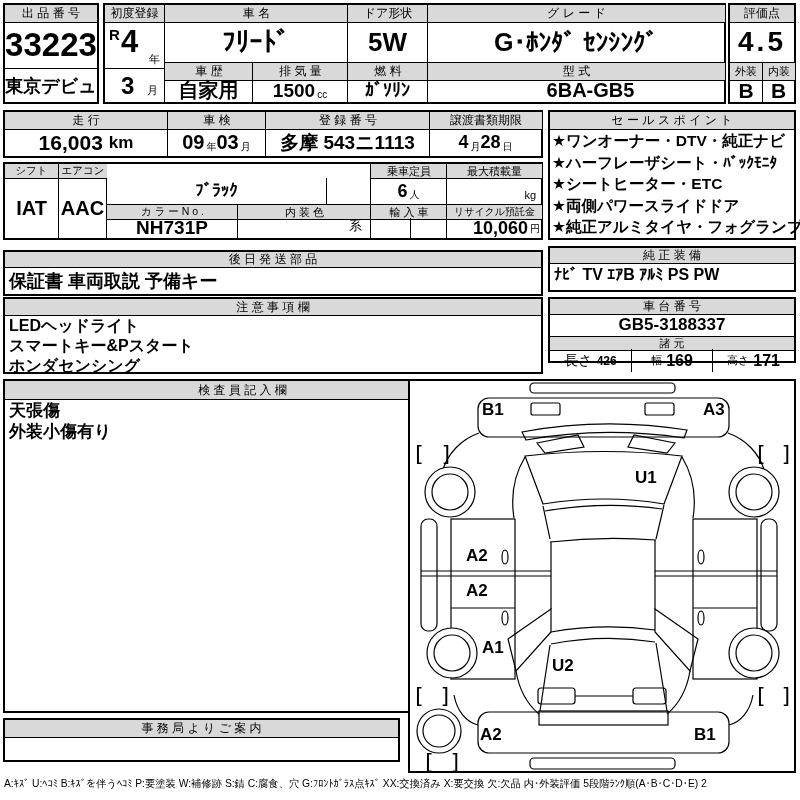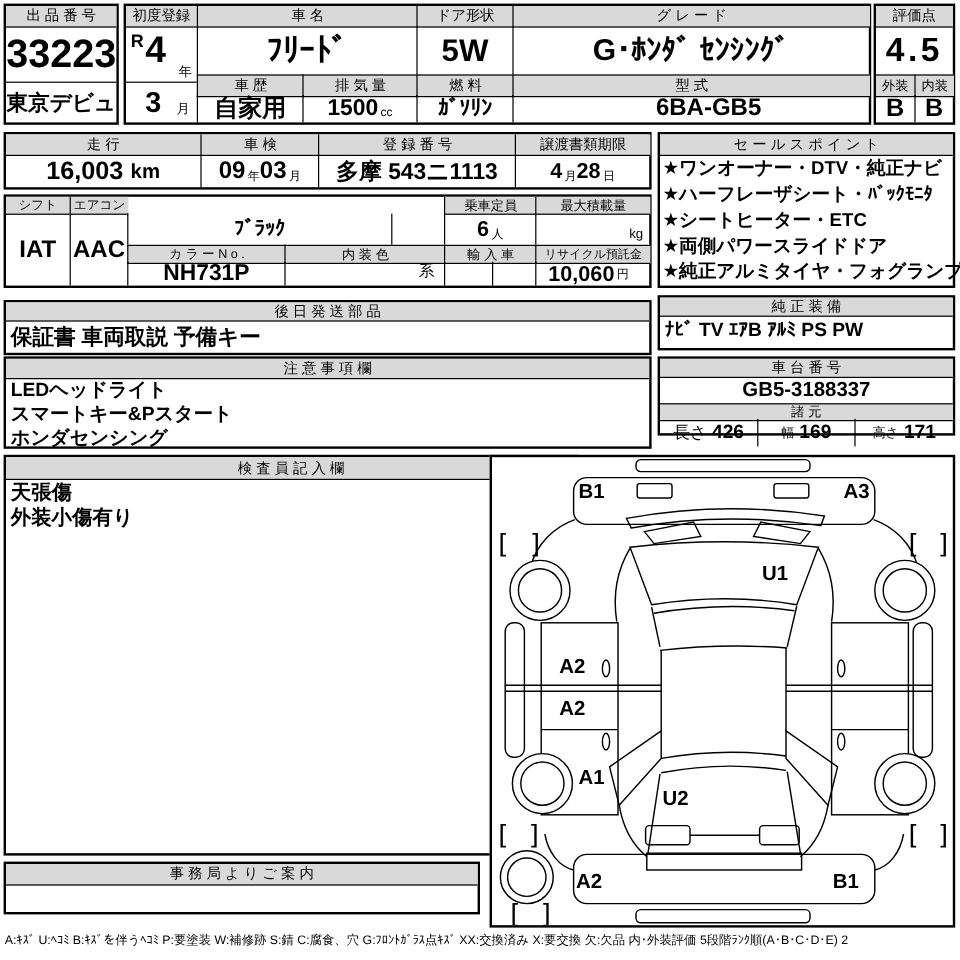--- a/index.html
+++ b/index.html
@@ -121,21 +121,21 @@
     <div class="hd bl bt" style="position:absolute;left:365px;top:40px;width:76px;height:14px;font-size:11px">輸 入 車</div>
     <div class="hd bl bt" style="position:absolute;left:441px;top:40px;width:95px;height:14px;font-size:10px">リサイクル預託金</div>
 
     <div class="abs c bl val" style="left:101px;top:54px;width:131px;height:20px;font-size:19px">NH731P</div>
     <div class="abs bl" style="left:232px;top:54px;width:133px;height:20px">
       <span class="abs" style="right:8px;bottom:3px;font-size:13px">系</span>
     </div>
     <div class="abs bl" style="left:365px;top:54px;width:76px;height:20px">
       <span class="abs bl" style="left:39px;top:0;bottom:0;width:1px"></span>
     </div>
-    <div class="abs c bl" style="left:441px;top:54px;width:95px;height:20px;justify-content:flex-end;padding-right:17px">
+    <div class="abs c bl" style="left:441px;top:54px;width:95px;height:20px;justify-content:flex-end;padding-right:1px">
       <span class="val" style="font-size:18px">10,060</span>
       <span class="unit">円</span>
     </div>
   </div>
 
   <div class="box" style="left:548px;top:110px;width:248px;height:130px">
     <div class="hd" style="height:17px">セ ー ル ス ポ イ ン ト</div>
     <div class="abs" style="left:0;right:0;top:18px;bottom:0">
       <div class="starline">★ワンオーナー・DTV・純正ナビ</div>
       <div class="starline">★ハーフレーザシート・ﾊﾞｯｸﾓﾆﾀ</div>
@@ -163,21 +163,21 @@
       <div class="noteline">ホンダセンシング</div>
     </div>
   </div>
 
   <div class="box" style="left:548px;top:297px;width:248px;height:66px">
     <div class="hd" style="height:15px">車 台 番 号</div>
     <div class="abs c val" style="left:0;right:0;top:15px;height:22px;font-size:17px">GB5-3188337</div>
     <div class="hd bt" style="position:absolute;left:0;right:0;top:37px;height:13px;font-size:11px">諸 元</div>
     <div class="abs c" style="left:0;top:50px;width:81px;height:23px">
       <span style="font-size:14px;margin-right:4px">長さ</span>
-      <span class="val" style="font-size:16px">426</span>
+      <span class="val" style="font-size:12px">426</span>
     </div>
     <div class="abs c bl" style="left:81px;top:50px;width:81px;height:23px">
       <span style="font-size:11px;margin-right:4px">幅</span>
       <span class="val" style="font-size:16px">169</span>
     </div>
     <div class="abs c bl" style="left:162px;top:50px;width:82px;height:23px">
       <span style="font-size:11px;margin-right:4px">高さ</span>
       <span class="val" style="font-size:16px">171</span>
     </div>
   </div>

